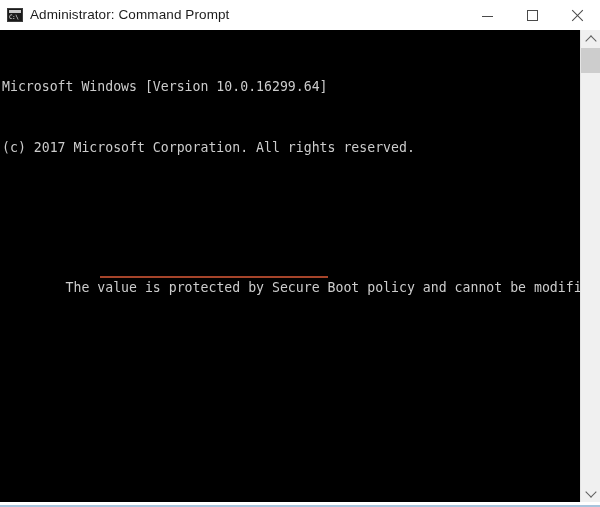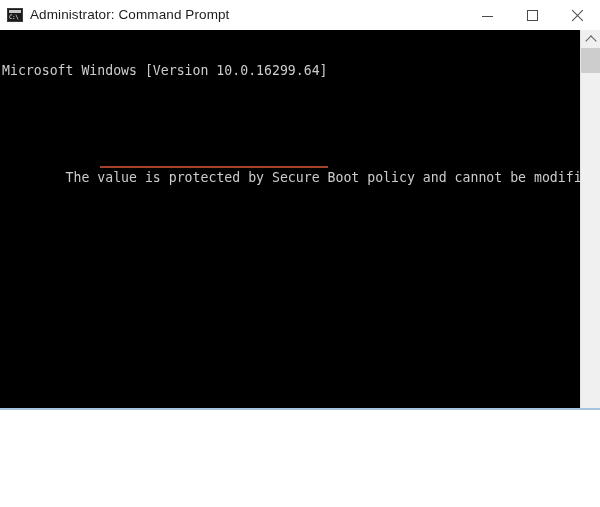--- a/index.html
+++ b/index.html
@@ -11,21 +11,21 @@
   body {
     width: 600px;
     height: 507px;
     overflow: hidden;
     font-family: "Liberation Sans", sans-serif;
   }
 
   .window {
     position: relative;
     width: 600px;
-    height: 410px;
+    height: 507px;
     box-sizing: border-box;
     background: #ffffff;
     border-bottom: 2px solid #a8c4dd;
     overflow: hidden;
   }
 
   
   .titlebar {
     position: absolute;
     top: 0;
@@ -136,21 +136,21 @@
   }
   .console-text {
     font-family: "DejaVu Sans Mono", monospace;
     font-size: 13.2px;
     line-height: 15.3px;
     color: #cccccc;
     white-space: pre;
     padding: 2px 0 0 2px;
     margin: 0;
   }
-  .line { position: relative; height: 15.3px; white-space: pre; }
+  .line { position: relative; height: 15.3px; white-space: pre; margin-top: 16px; }
   .line.blank { color: transparent; }
 
   .underline-mark {
     position: absolute;
     left: 98px;
     top: 12px;
     width: 228px;
     height: 2px;
     background: #a6442a;
   }
@@ -222,20 +222,21 @@
       </div>
       <div class="win-btn">
         <span class="glyph-close"></span>
       </div>
     </div>
   </div>
 
   <div class="console">
     <div class="console-text">
       <div class="line">Microsoft Windows [Version 10.0.16299.64]</div>
+      <div class="line">(c) 2017 Microsoft Corporation. All rights reserved.</div>
       <div class="line blank"></div>
       <div class="line">
         <span>The value is protected by Secure Boot policy and cannot be modified or deleted.</span>
         <span class="underline-mark"></span>
       </div>
       <div class="line blank"></div>
     </div>
   </div>
 
   <div class="scrollbar">

